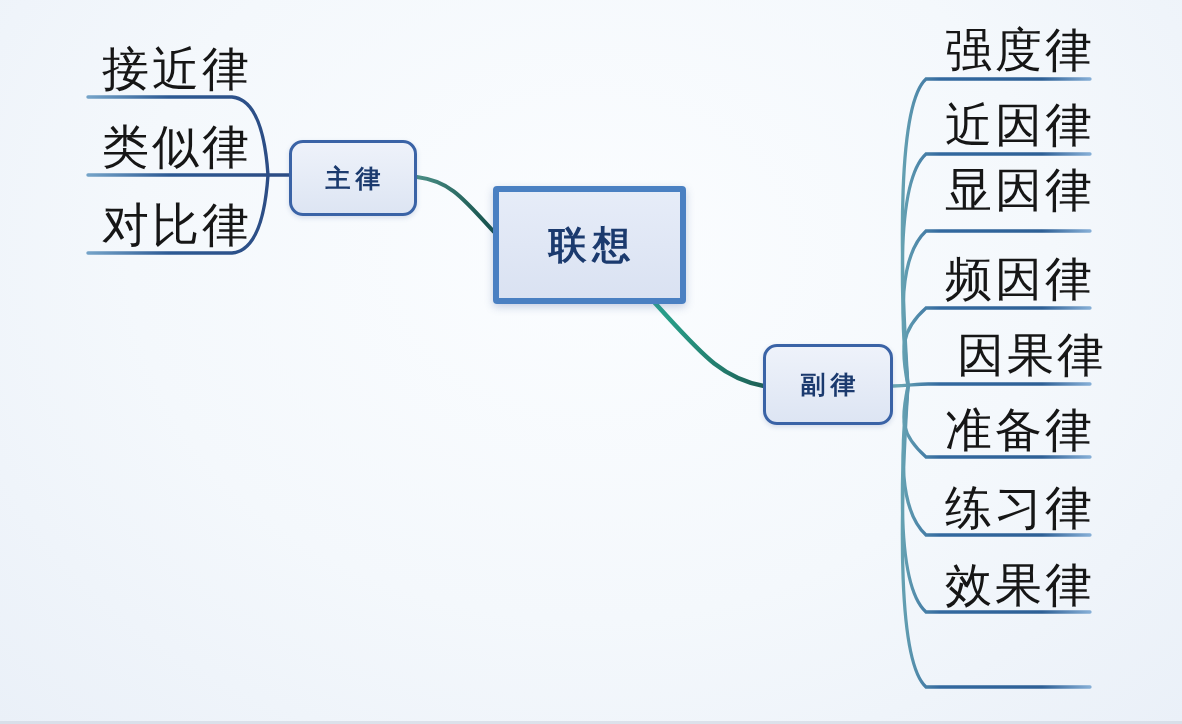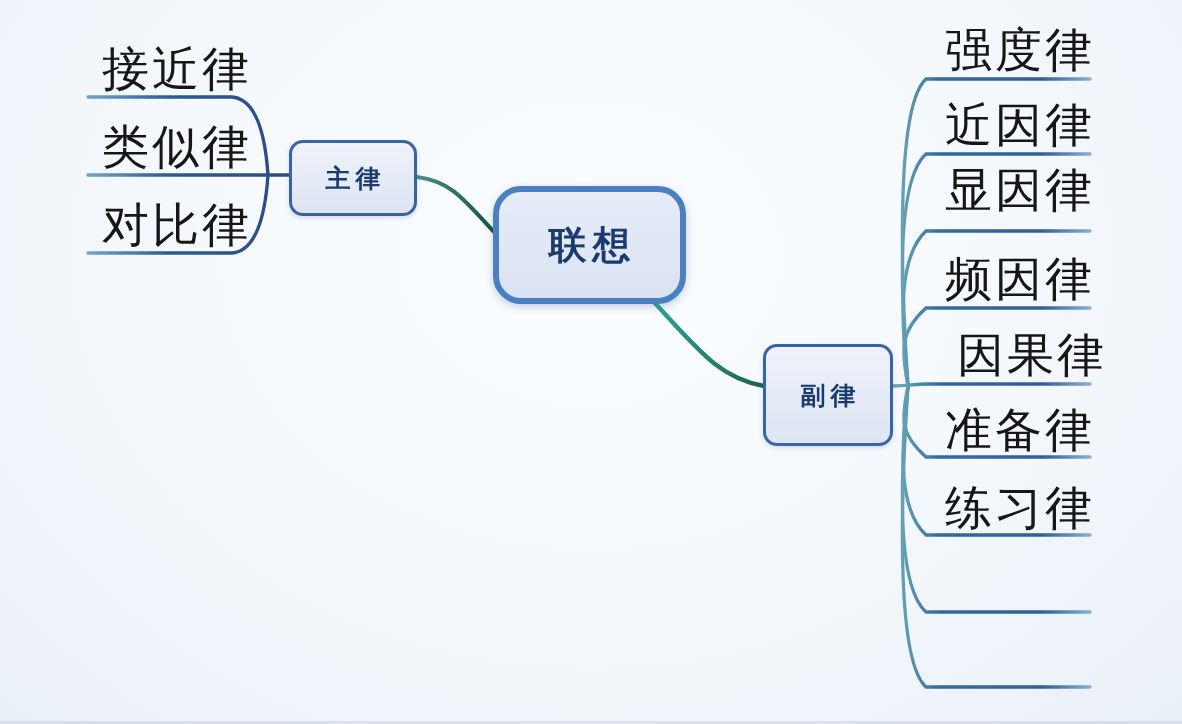--- a/index.html
+++ b/index.html
@@ -34,21 +34,21 @@
     color: #1b3a6e;
     font-weight: bold;
     cursor: default;
   }
   .node-central {
     left: 493px;
     top: 186px;
     width: 193px;
     height: 118px;
     border: 6px solid #4a80c2;
-    border-radius: 28px;
+    border-radius: 4px;
     background: linear-gradient(180deg, #e6ecf8 0%, #dae2f2 100%);
     box-shadow: 0 3px 9px rgba(60, 90, 150, 0.28);
     font-size: 38px;
     letter-spacing: 6px;
     text-indent: 6px;
   }
   .node-branch {
     border: 3px solid #3a63a6;
     border-radius: 14px;
     background: linear-gradient(180deg, #eef2fa 0%, #dde5f3 100%);
@@ -60,21 +60,21 @@
   .node-main-law {
     left: 289px;
     top: 140px;
     width: 128px;
     height: 76px;
   }
   .node-sub-law {
     left: 763px;
     top: 344px;
     width: 130px;
-    height: 102px;
+    height: 81px;
   }
   .leaf {
     position: absolute;
     z-index: 2;
     height: 52px;
     line-height: 52px;
     font-size: 47px;
     font-weight: 400;
     letter-spacing: 3px;
     color: #161616;
@@ -150,15 +150,16 @@
   <div class="leaf" style="left:102px; top:121px;">类似律</div>
   <div class="leaf" style="left:102px; top:199px;">对比律</div>
 
   <div class="leaf" style="left:945px; top:24px;">强度律</div>
   <div class="leaf" style="left:945px; top:99px;">近因律</div>
   <div class="leaf" style="left:945px; top:164px;">显因律</div>
   <div class="leaf" style="left:945px; top:253px;text-align:right;">频因律</div>
   <div class="leaf" style="left:957px; top:329px;">因果律</div>
   <div class="leaf" style="left:945px; top:482px;">练习律</div>
   <div class="leaf" style="left:945px; top:404px;">准备律</div>
+  <div class="leaf" style="left:945px; top:559px;">效果律</div>
 
   <div class="bottom-edge"></div>
 </div>
 
 </body></html>

